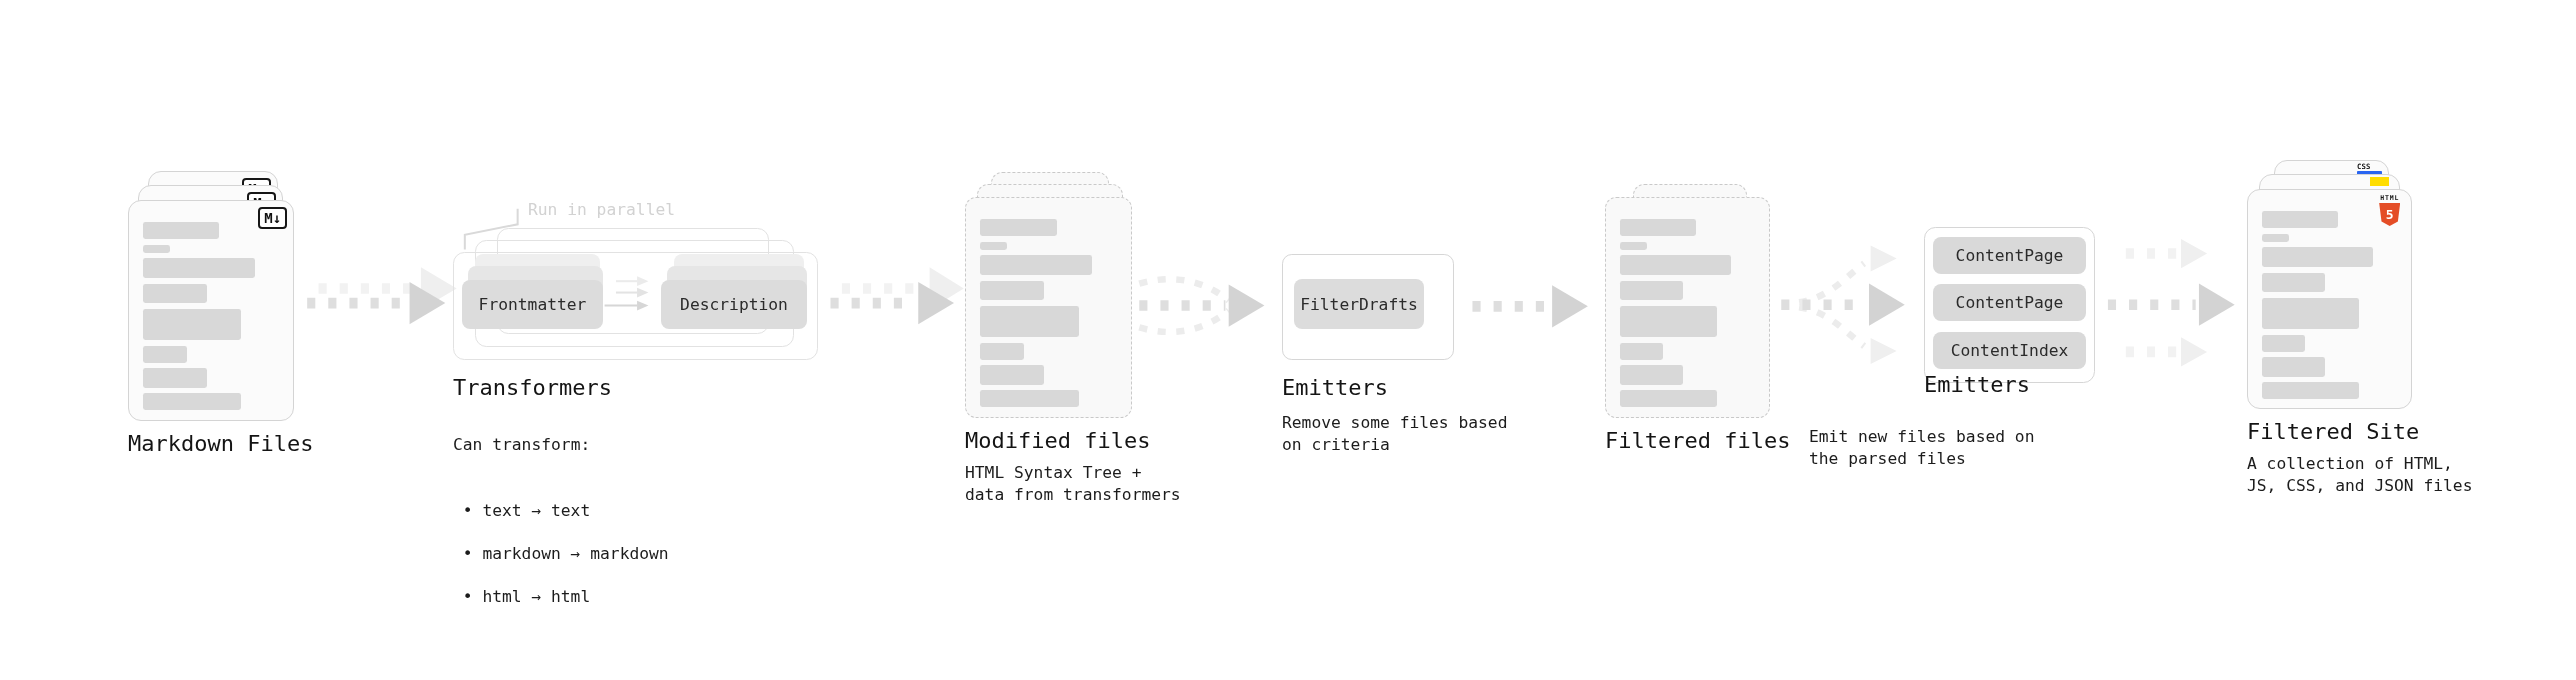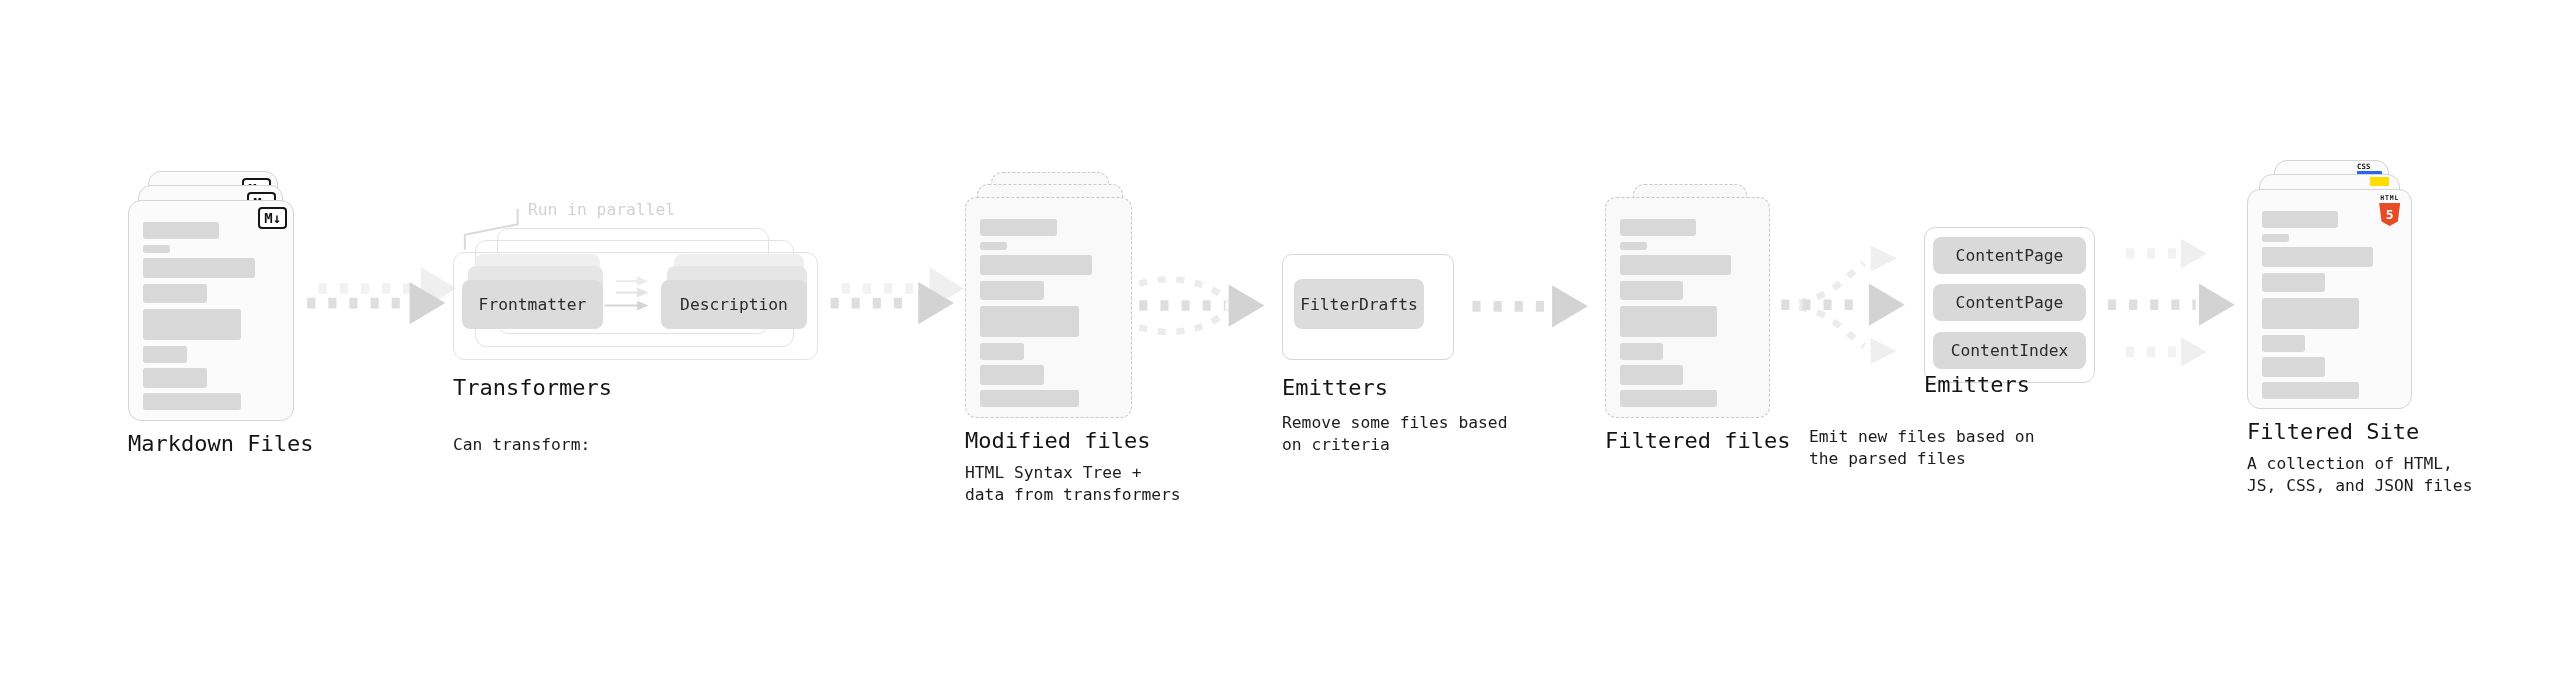--- a/index.html
+++ b/index.html
@@ -152,20 +152,25 @@
     <div class="pill ghost1" style="left:468px;top:266px;width:135px;height:46px"></div>
     <div class="pill" style="left:462px;top:280px;width:141px;height:49px">Frontmatter</div>
 
     <div class="pill ghost2" style="left:674px;top:254px;width:130px;height:42px"></div>
     <div class="pill ghost1" style="left:667px;top:266px;width:140px;height:46px"></div>
     <div class="pill" style="left:661px;top:280px;width:146px;height:49px">Description</div>
 
     <div class="stage-label" style="left:453px;top:375px">Transformers</div>
     <div class="desc" style="left:453px;top:412px">
       <div class="desc-title">Can transform:</div>
+      <div class="bullets">
+        <div>• text → text</div>
+        <div>• markdown → markdown</div>
+        <div>• html → html</div>
+      </div>
     </div>
   </div>
 
   <div>
     <div class="card dashed" style="left:991px;top:172px;width:118px;height:202px"></div>
     <div class="card dashed" style="left:977px;top:184px;width:146px;height:210px"></div>
     <div class="card dashed" style="left:965px;top:197px;width:167px;height:221px">
       <div class="bars">
         <div class="bar" style="width:56%;height:17px"></div>
         <div class="bar" style="width:20%;height:8.1px"></div>

